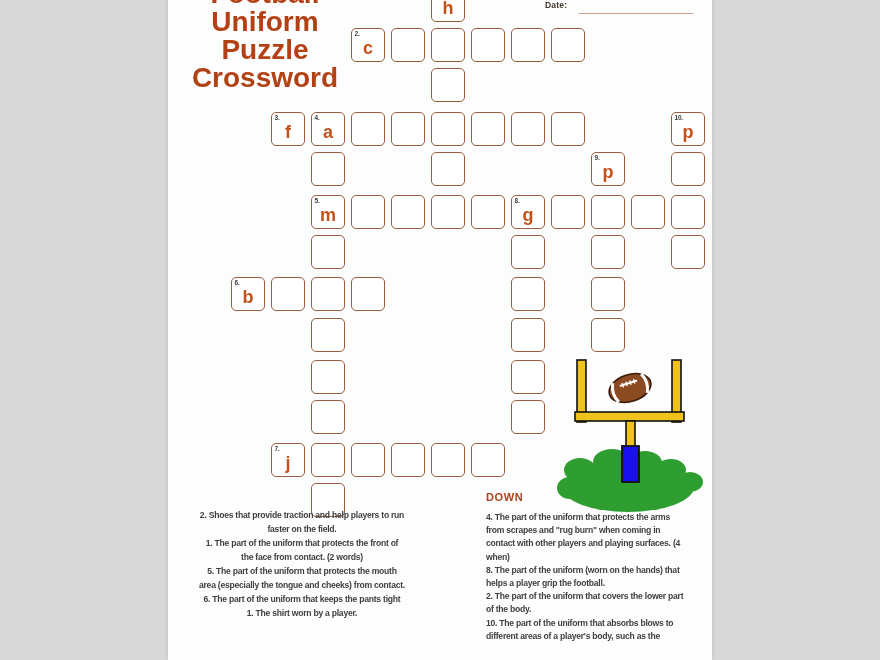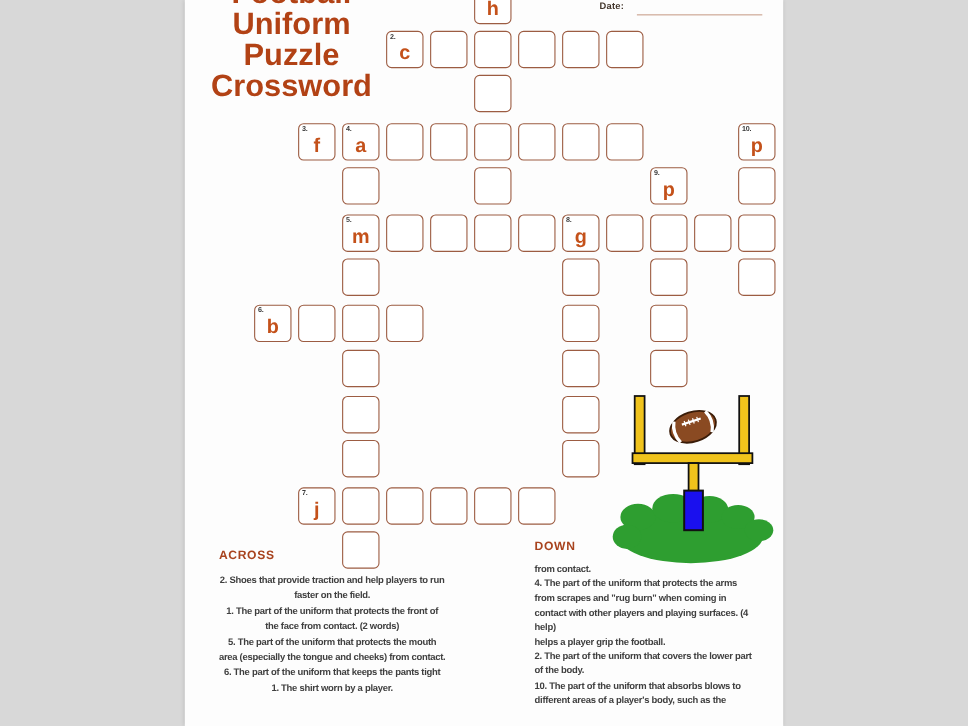--- a/index.html
+++ b/index.html
@@ -196,41 +196,40 @@
       <ellipse cx="90" cy="113" rx="17" ry="12"></ellipse>
       <ellipse cx="116" cy="120" rx="15" ry="11"></ellipse>
       <ellipse cx="135" cy="132" rx="13" ry="10"></ellipse>
       <ellipse cx="15" cy="138" rx="13" ry="11"></ellipse>
     </g>
 
     <rect x="67" y="96" width="17" height="36" style="fill:var(--c-blue,#1a10ee);stroke:#111;stroke-width:1.8;"></rect>
   </svg>
 
   <div class="across-sec">
-    <div class="clue-header">ACROSS</div>
     <div class="clue-lines" id="across-lines">
         <div class="clue-line">2. Shoes that provide traction and help players to run</div>
         <div class="clue-line">faster on the field.</div>
         <div class="clue-line">1. The part of the uniform that protects the front of</div>
         <div class="clue-line">the face from contact. (2 words)</div>
         <div class="clue-line">5. The part of the uniform that protects the mouth</div>
         <div class="clue-line">area (especially the tongue and cheeks) from contact.</div>
         <div class="clue-line">6. The part of the uniform that keeps the pants tight</div>
         <div class="clue-line">1. The shirt worn by a player.</div>
       </div>
   </div>
 
   <div class="down-sec">
     <div class="clue-header">DOWN</div>
     <div class="clue-lines" id="down-lines">
-        <div class="clue-line">from contact.</div>
         <div class="clue-line">4. The part of the uniform that protects the arms</div>
         <div class="clue-line">from scrapes and "rug burn" when coming in</div>
         <div class="clue-line">contact with other players and playing surfaces. (4</div>
-        <div class="clue-line">help)</div>
+        <div class="clue-line">when)</div>
+        <div class="clue-line">8. The part of the uniform (worn on the hands) that</div>
         <div class="clue-line">helps a player grip the football.</div>
         <div class="clue-line">2. The part of the uniform that covers the lower part</div>
         <div class="clue-line">of the body.</div>
         <div class="clue-line">10. The part of the uniform that absorbs blows to</div>
         <div class="clue-line">different areas of a player's body, such as the</div>
       </div>
   </div>
 
 </div>
 

